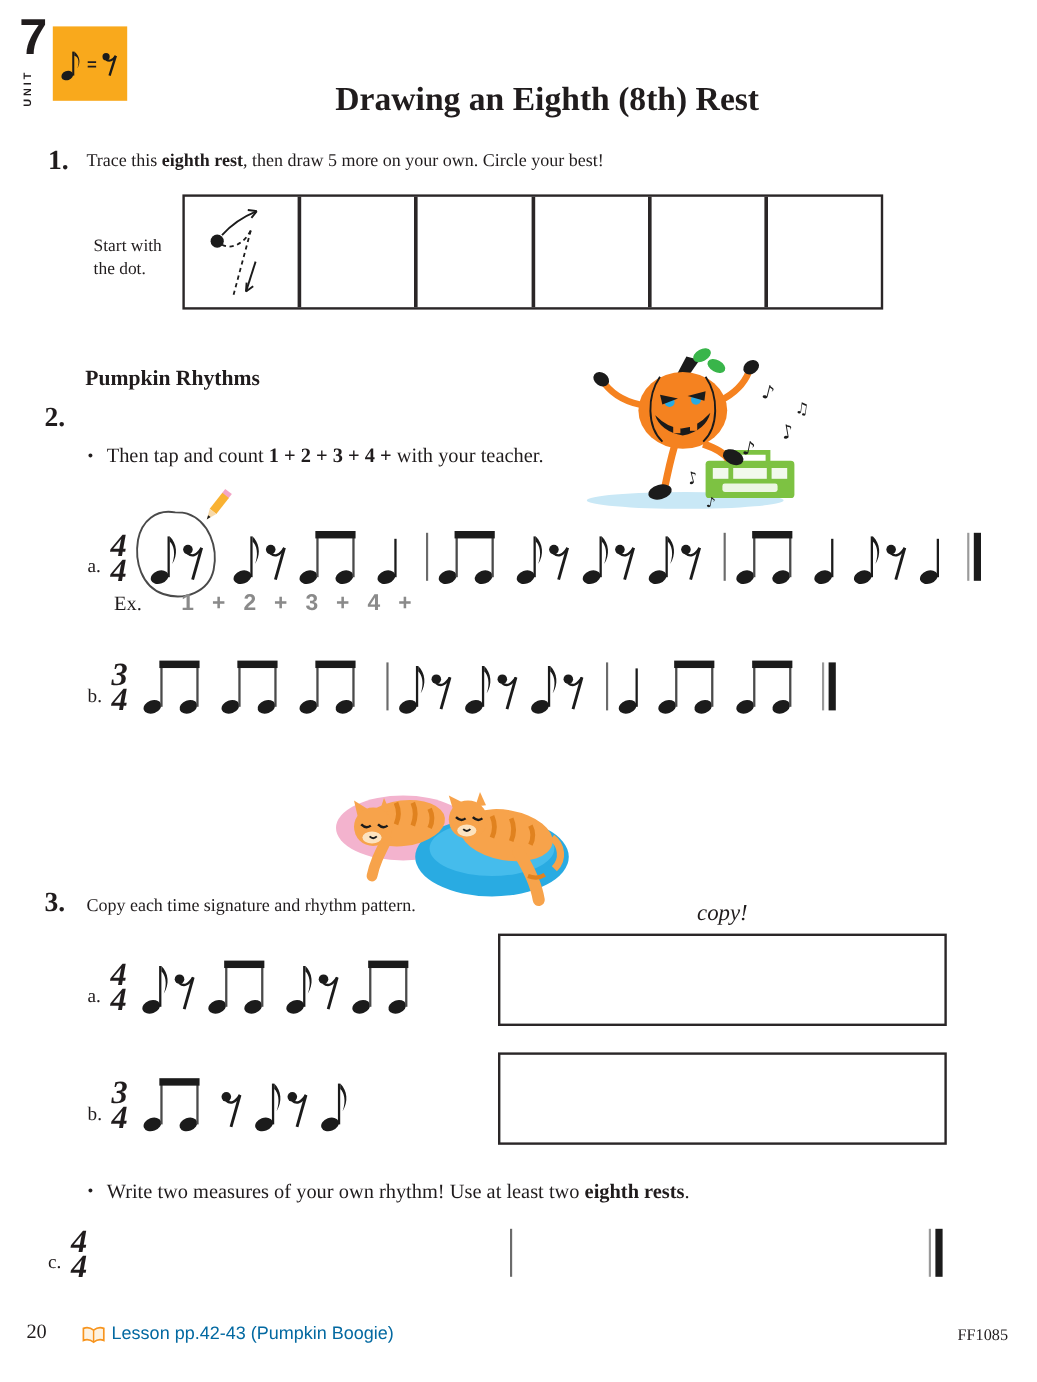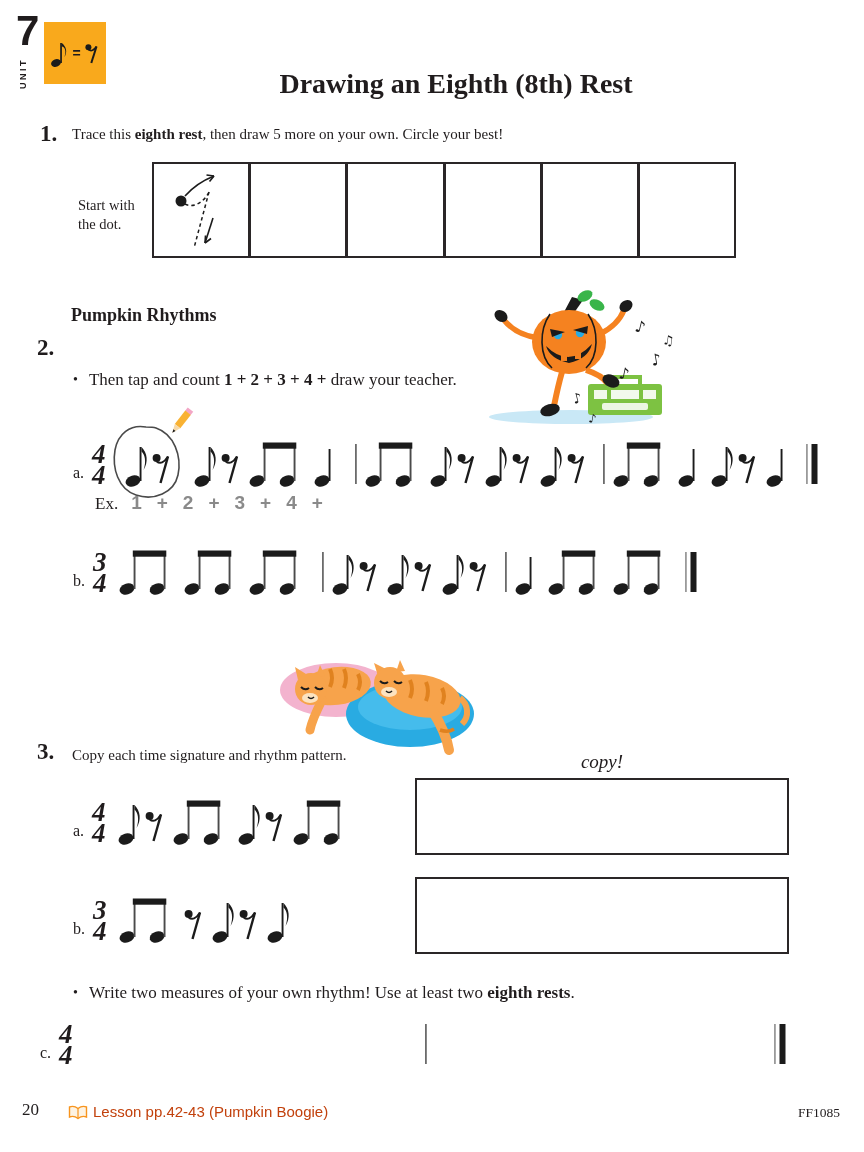--- a/index.html
+++ b/index.html
@@ -45,40 +45,40 @@
   .ts{display:flex;flex-direction:column;font-weight:700;font-size:27px;line-height:0.8;
       margin:0 12px 3px 0;text-align:center;}
   .tok{display:inline-block;} .tok svg{display:block;}
   .tok-e8{margin-right:3px;} .tok-r8{margin-right:10px;} .tok-beam2{margin-right:11px;}
   .tok-q{margin-right:11px;} .tok-bar{margin:0 6px;} .tok-final{margin-left:6px;}
   .tok-gap{width:332px;height:10px;}
   .circgrp{position:relative;display:inline-flex;align-items:flex-end;padding:0 7px;margin-right:7px;}
   .circle-svg{position:absolute;left:-9px;top:-10px;pointer-events:none;}
   .pencil-svg{position:absolute;right:-8px;top:-26px;pointer-events:none;}
 
-  .exrow{position:absolute;left:95px;top:492px;display:flex;align-items:baseline;gap:13px;}
+  .exrow{position:absolute;left:95px;top:492px;display:flex;align-items:baseline;gap:33px;}
   .exl{font-size:17px;}
   .cnt{font-family:"Liberation Sans",sans-serif;font-weight:700;font-size:19px;color:#8a8a8a;}
 
   
   .copylbl{position:absolute;left:415px;width:374px;top:751px;text-align:center;
            font-style:italic;font-size:19px;}
   .copybox{position:absolute;left:415px;width:374px;height:77px;border:2px solid #2a2627;
            box-sizing:border-box;background:#fff;}
   .cb1{top:778px;} .cb2{top:877px;}
 
   
   .pumpkin-ill{position:absolute;left:466px;top:286px;}
   .cats-ill{position:absolute;left:270px;top:636px;}
 
   
   .pageno{position:absolute;left:22px;top:1100px;font-size:17px;}
   .bookicon{position:absolute;left:67px;top:1105px;}
   .lesson{position:absolute;left:93px;top:1103px;font-family:"Liberation Sans",sans-serif;
-          font-size:15px;color:#c2410c;}
+          font-size:15px;color:#0369a1;}
   .ffcode{position:absolute;right:24px;top:1105px;font-size:13.5px;}
 </style>
 </head>
 <body>
 
 <div class="page">
 
   <div class="unit-num">7</div>
   <div class="unit-lbl">UNIT</div>
   <div class="badge">
@@ -114,21 +114,21 @@
 </svg></div>
       <div class="tcell"></div>
       <div class="tcell"></div>
       <div class="tcell"></div>
       <div class="tcell"></div>
       <div class="tcell"></div>
     </div>
 
   <h2 class="h2 hp">Pumpkin Rhythms</h2>
   <div class="itemnum n2">2.</div>
-  <p class="bullet b22"><span>Then tap and count </span><b>1 + 2 + 3 + 4 +</b><span> draw your teacher.</span></p>
+  <p class="bullet b22"><span>Then tap and count </span><b>1 + 2 + 3 + 4 +</b><span> with your teacher.</span></p>
 
   <svg class="pumpkin-ill" width="232" height="142" viewBox="0 0 232 142">
     <ellipse cx="105" cy="131" rx="82" ry="7" fill="#C9E8F6"></ellipse>
     <g>
       <path d="M140 99 v-8 h34 v8" fill="none" stroke="#7DC242" stroke-width="4"></path>
       <rect x="122" y="98" width="74" height="31" rx="3" fill="#7DC242"></rect>
       <rect x="128" y="104" width="13" height="9" fill="#ffffff" opacity="0.9"></rect>
       <rect x="145" y="104" width="28" height="9" fill="#ffffff" opacity="0.9"></rect>
       <rect x="177" y="104" width="13" height="9" fill="#ffffff" opacity="0.9"></rect>
       <rect x="136" y="117" width="46" height="7" rx="2" fill="#ffffff" opacity="0.85"></rect>

